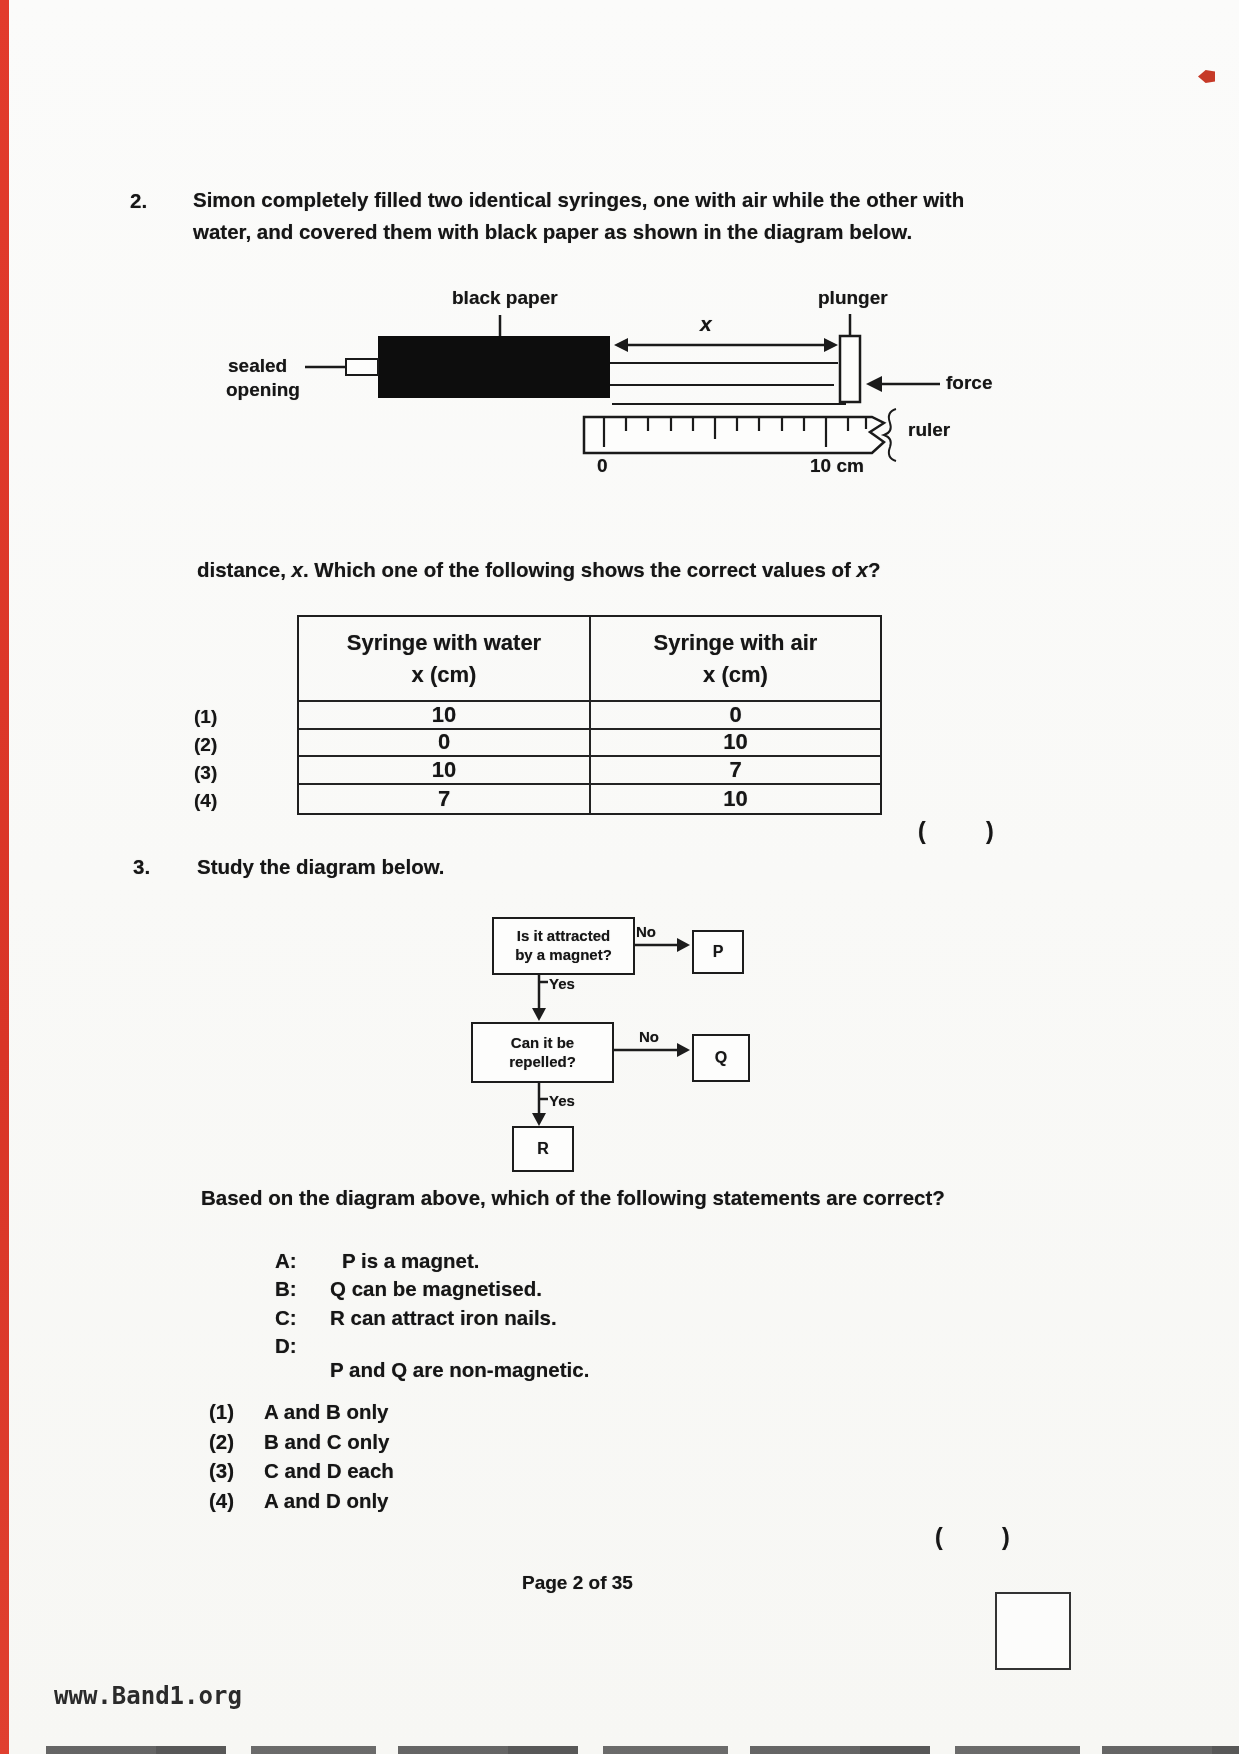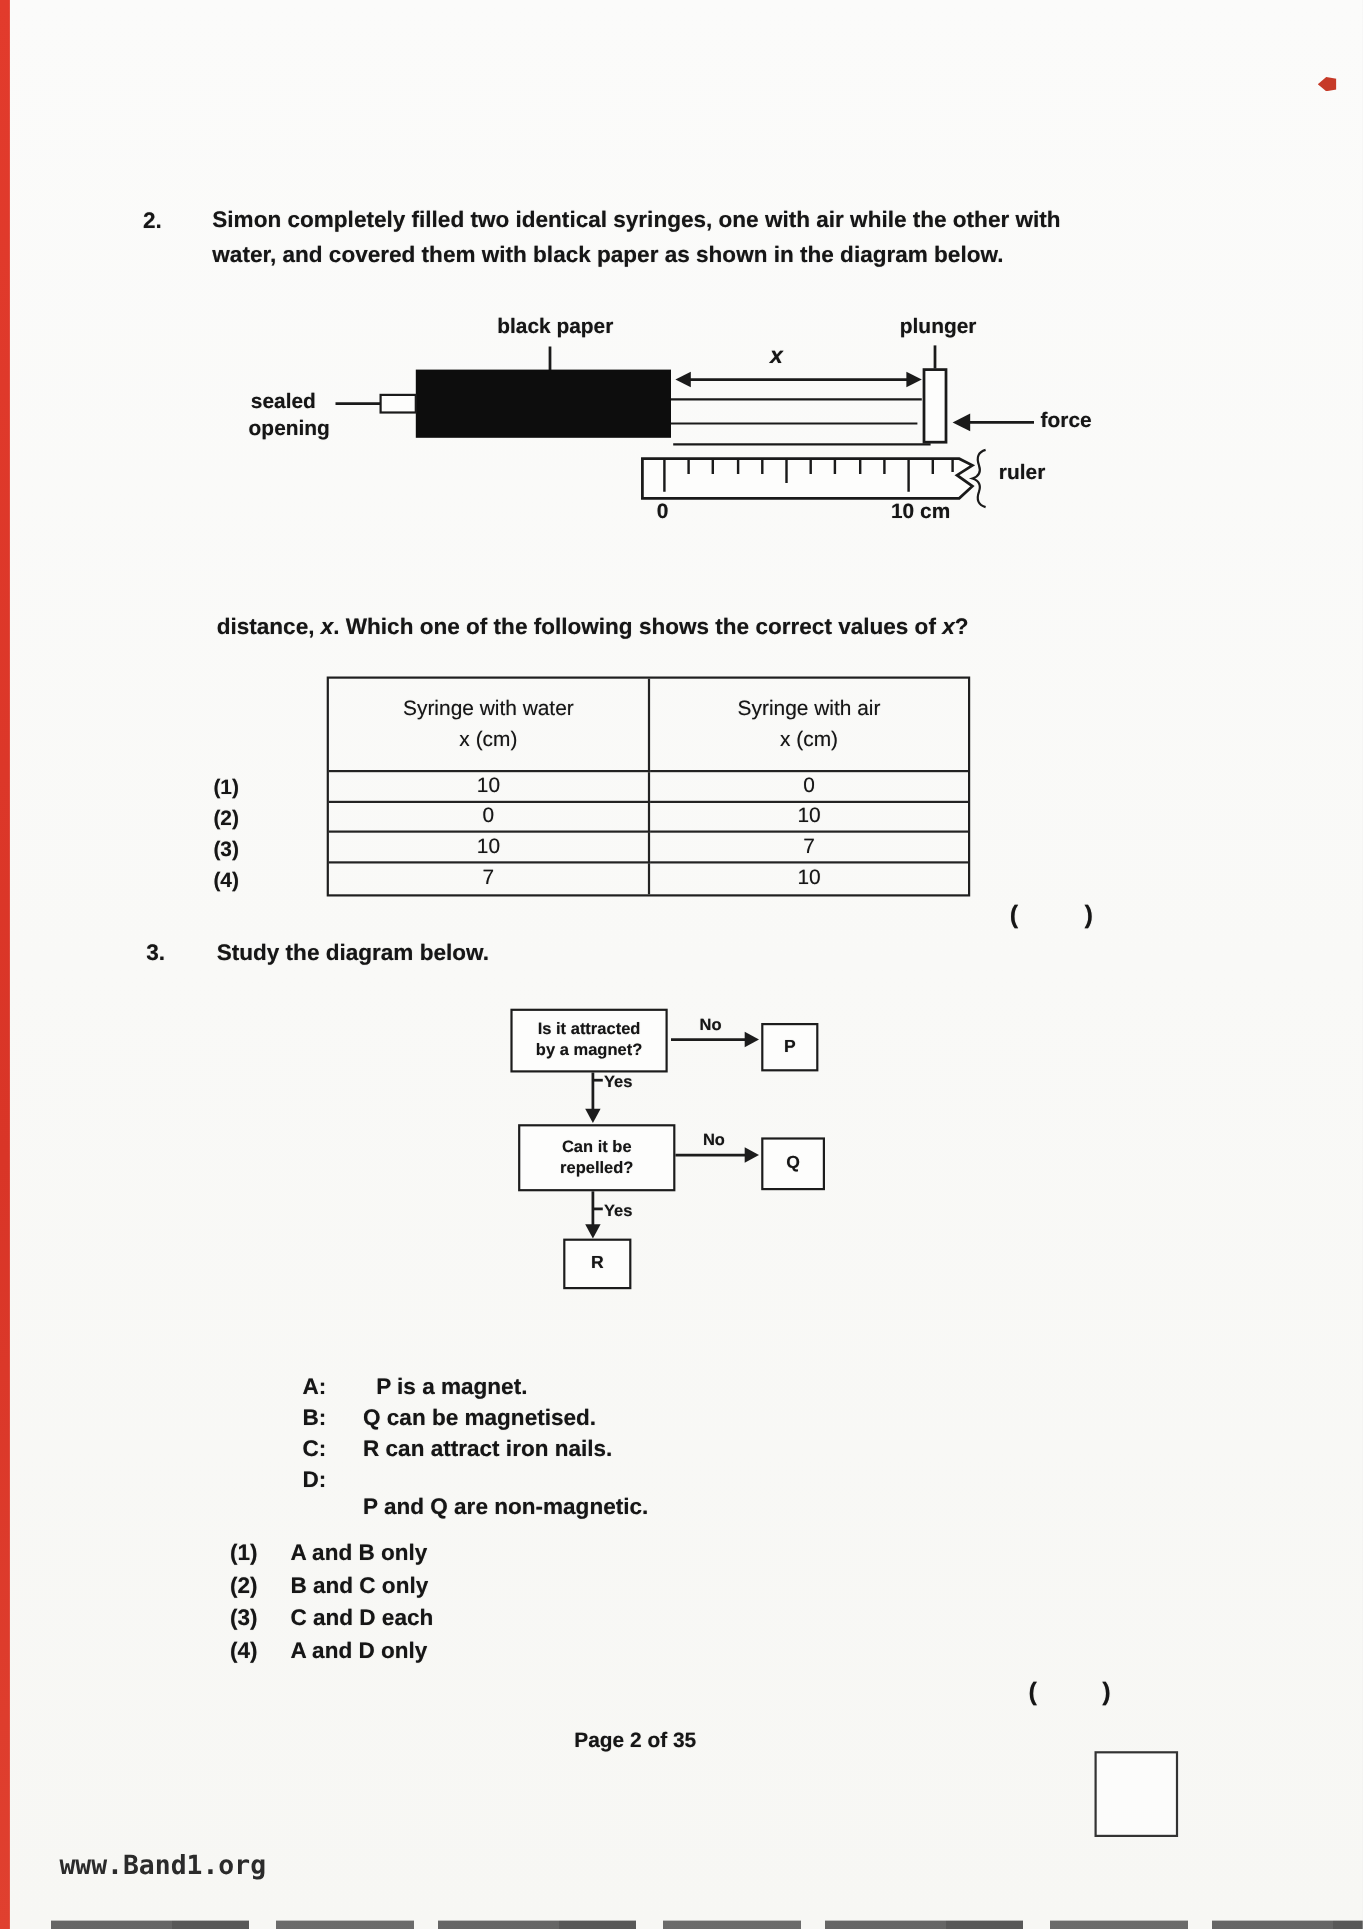--- a/index.html
+++ b/index.html
@@ -23,21 +23,21 @@
   .fbox { position:absolute; border:2.5px solid #1c1c1c; background:#fdfdfc;
     display:flex; flex-direction:column; align-items:center; justify-content:center;
     font-weight:bold; font-size:15px; line-height:1.25; text-align:center;
     text-shadow:0 0 0.7px rgba(25,25,25,0.5); }
   .anstable { position:absolute; left:297px; top:615px; width:585px; height:200px;
     border:2.5px solid #1f1f1f; box-sizing:border-box;
     display:grid; grid-template-columns:292px 1fr;
     grid-template-rows:85px 27.5px 27.5px 27.5px 1fr; }
   .anstable .cell { border-right:2px solid #232323; border-bottom:2px solid #232323;
     display:flex; align-items:center; justify-content:center;
-    font-weight:normal; font-size:19px; text-shadow:0 0 0.7px rgba(25,25,25,0.5); }
+    font-weight:bold; font-size:22px; text-shadow:0 0 0.7px rgba(25,25,25,0.5); }
   .anstable .cell.last-col { border-right:none; }
   .anstable .cell.last-row { border-bottom:none; }
   .anstable .hdr { flex-direction:column; line-height:1.45; }
   .markbox { position:absolute; left:995px; top:1592px; width:72px; height:74px;
     border:2.5px solid #333; background:#fcfcfb; }
   .bottom-strip { position:absolute; left:46px; top:1746px; width:1193px; height:8px;
     background:repeating-linear-gradient(90deg,
       #4c4c4c 0 110px, #3c3c3c 110px 180px, rgba(0,0,0,0) 180px 205px,
       #525252 205px 330px, rgba(0,0,0,0) 330px 352px); opacity:.85; }
   .watermark { position:absolute; left:54px; top:1682px;
@@ -138,37 +138,38 @@
       <path d="M539,1099 H548"></path>
     </g>
     <g fill="#1c1c1c">
       <polygon points="690,945 677,938 677,952"></polygon>
       <polygon points="539,1021 532,1008 546,1008"></polygon>
       <polygon points="690,1050 677,1043 677,1057"></polygon>
       <polygon points="539,1126 532,1113 546,1113"></polygon>
     </g>
   </svg>
 
-  <div class="fbox" style="left:464px; top:917px; width:139px; height:54px;">
+  <div class="fbox" style="left:492px; top:917px; width:139px; height:54px;">
     <span>Is it attracted</span>
     <span>by a magnet?</span>
   </div>
   <div class="fbox" style="left:692px; top:930px; width:48px; height:40px; font-size:16px;">P</div>
   <div class="fbox" style="left:471px; top:1022px; width:139px; height:57px;">
     <span>Can it be</span>
     <span>repelled?</span>
   </div>
   <div class="fbox" style="left:692px; top:1034px; width:54px; height:44px; font-size:16px;">Q</div>
   <div class="fbox" style="left:512px; top:1126px; width:58px; height:42px; font-size:16px;">R</div>
 
   <div class="t sz-sm" style="left:636px; top:923px;">No</div>
   <div class="t sz-sm" style="left:549px; top:975px;">Yes</div>
   <div class="t sz-sm" style="left:639px; top:1028px;">No</div>
   <div class="t sz-sm" style="left:549px; top:1092px;">Yes</div>
 
+  <div class="t sz-main" style="left:201px; top:1186px;">Based on the diagram above, which of the following statements are correct?</div>
 
   <div class="t sz-main" style="left:275px; top:1249px;">A:</div>
   <div class="t sz-main" style="left:342px; top:1249px;">P is a magnet.</div>
   <div class="t sz-main" style="left:275px; top:1277px;">B:</div>
   <div class="t sz-main" style="left:330px; top:1277px;">Q can be magnetised.</div>
   <div class="t sz-main" style="left:275px; top:1306px;">C:</div>
   <div class="t sz-main" style="left:330px; top:1306px;">R can attract iron nails.</div>
   <div class="t sz-main" style="left:275px; top:1334px;">D:</div>
   <div class="t sz-main" style="left:330px; top:1334px;margin-top:24px;">P and Q are non-magnetic.</div>
 

